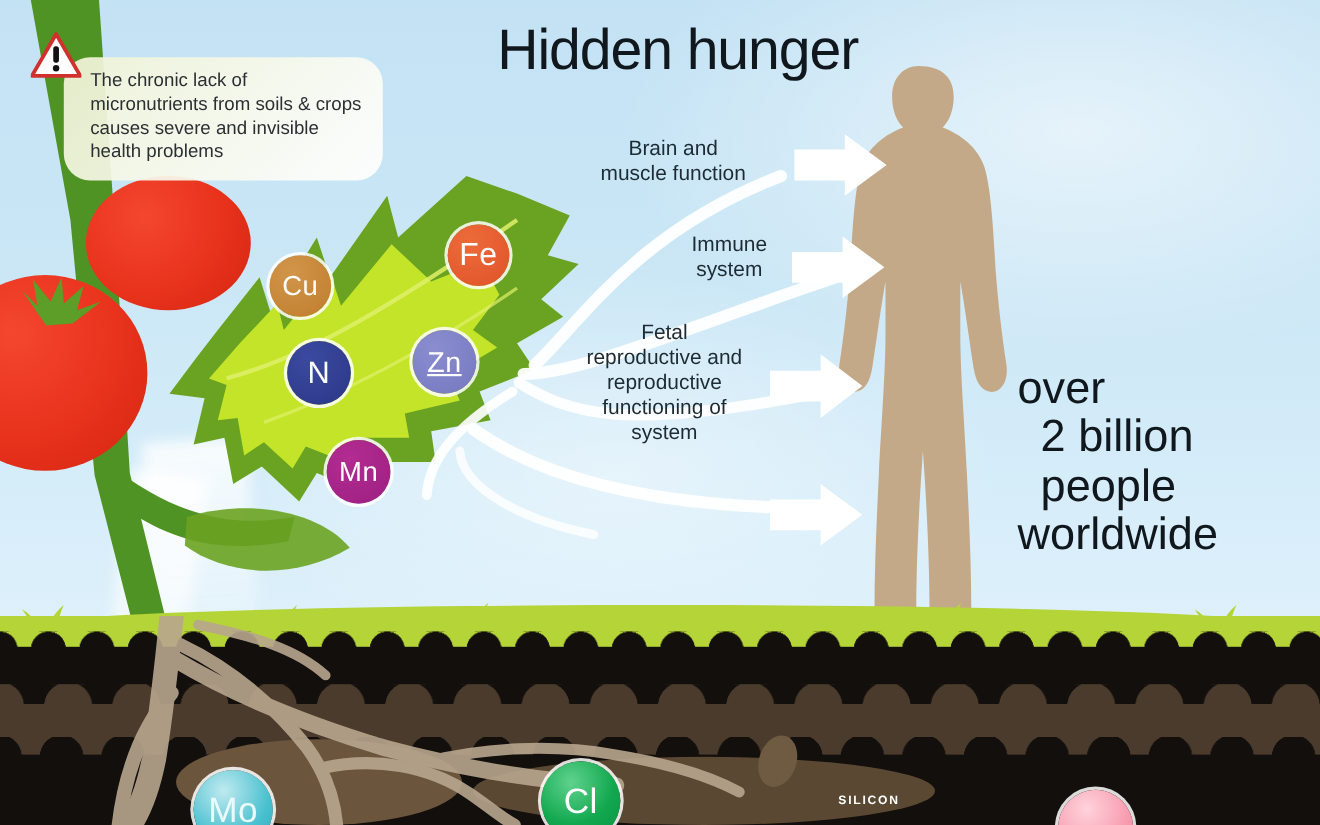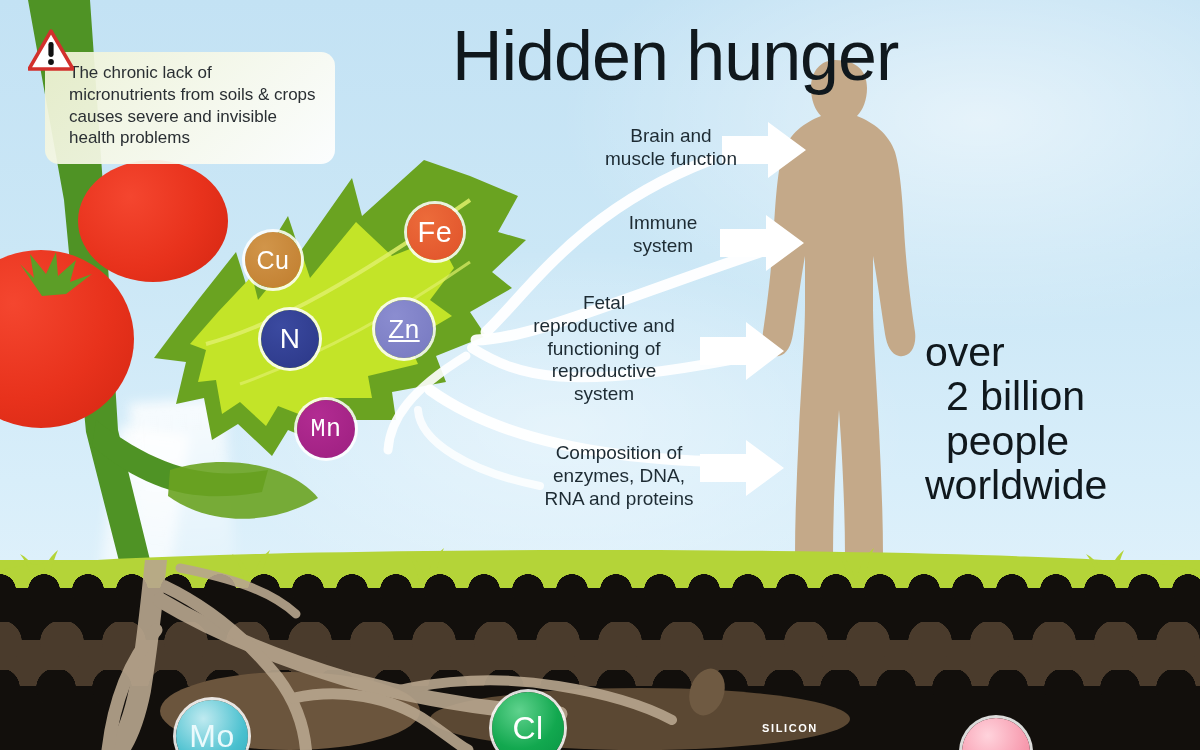--- a/index.html
+++ b/index.html
@@ -58,32 +58,32 @@
   
   .beam{position:absolute;background:linear-gradient(180deg,rgba(255,255,255,.85),rgba(255,255,255,.15));
         filter:blur(6px);}
 
   
   .human{position:absolute;left:735px;top:58px;width:200px;height:520px;}
 
   .callout{position:absolute;color:#1d2b33;font-size:19px;line-height:1.2;text-align:center;}
 
   
-  .title{position:absolute;left:452px;top:16px;font-size:70px;color:#10181d;
+  .title{position:absolute;left:452px;top:16px;font-size:52px;color:#10181d;
          font-weight:400;letter-spacing:-1px;white-space:nowrap;}
 
   
   .stat{position:absolute;left:925px;top:330px;width:260px;font-size:41px;line-height:1.08;
         color:#10181d;font-weight:400;}
   .stat b{font-weight:400;margin-left:21px;}
 
   
-  .warnbox{position:absolute;left:45px;top:52px;width:290px;min-height:112px;
+  .warnbox{position:absolute;left:58px;top:52px;width:290px;min-height:112px;
            background:linear-gradient(135deg,rgba(240,243,214,.93),rgba(255,255,255,.93));
-           border-radius:14px;padding:10px 14px 12px 24px;box-sizing:border-box;
+           border-radius:24px;padding:10px 14px 12px 24px;box-sizing:border-box;
            color:#2a2f33;font-size:17px;line-height:1.28;}
   .warnicon{position:absolute;left:28px;top:29px;width:46px;height:42px;z-index:5;}
 </style>
 </head>
 <body>
 
 <div id="stage">
 
   <div class="sky"></div>
 
@@ -155,57 +155,52 @@
   <svg style="position:absolute;left:720px;top:215px;" width="84" height="56" viewBox="0 0 84 56">
     <path d="M0,14 L46,14 L46,0 L84,28 L46,56 L46,42 L0,42 Z" fill="#fff"></path>
   </svg>
   <svg style="position:absolute;left:700px;top:322px;" width="84" height="58" viewBox="0 0 84 58">
     <path d="M0,15 L46,15 L46,0 L84,29 L46,58 L46,43 L0,43 Z" fill="#fff"></path>
   </svg>
   <svg style="position:absolute;left:700px;top:440px;" width="84" height="56" viewBox="0 0 84 56">
     <path d="M0,14 L46,14 L46,0 L84,28 L46,56 L46,42 L0,42 Z" fill="#fff"></path>
   </svg>
 
-  <div class="callout" style="left:576px;top:125px;width:190px;">
+  <div class="callout" style="left:517px;top:125px;width:190px;">
     <div>Brain and</div>
     <div>muscle function</div>
   </div>
 
   <div class="callout" style="left:588px;top:212px;width:150px;">
     <div>Immune</div>
     <div>system</div>
   </div>
 
   <div class="callout" style="left:490px;top:292px;width:228px;">
     <div>Fetal</div>
     <div>reproductive and</div>
+    <div>reproductive</div>
     <div>functioning of</div>
-    <div>reproductive</div>
     <div>system</div>
   </div>
 
-  <div class="callout" style="left:520px;top:442px;width:198px;">
-    <div>Composition of</div>
-    <div>enzymes, DNA,</div>
-    <div>RNA and proteins</div>
-  </div>
 
   <div class="elem e-cu" style="left:245px;top:232px;width:56px;height:56px;font-size:25px;text-align:center;">
     <span>Cu</span>
   </div>
   <div class="elem e-fe" style="left:407px;top:204px;width:56px;height:56px;font-size:29px;">
     <span>Fe</span>
   </div>
   <div class="elem e-n" style="left:261px;top:310px;width:58px;height:58px;font-size:28px;">
     <span>N</span>
   </div>
   <div class="elem e-zn" style="left:375px;top:300px;width:58px;height:58px;font-size:26px;">
     <span>Zn</span>
   </div>
-  <div class="elem e-mn" style="left:297px;top:400px;width:58px;height:58px;font-size:25px;font-family:Liberation Mono, monospace;">
+  <div class="elem e-mn" style="left:297px;top:400px;width:58px;height:58px;font-size:25px;">
     <span>Mn</span>
   </div>
 
   <div class="grass"></div>
   <svg style="position:absolute;left:0;top:534px;" width="1200" height="64" viewBox="0 0 1200 64">
     <g fill="#b4d438">
       <path d="M34,62 C34,44 28,30 20,20 C32,26 38,40 40,52 C42,36 48,24 58,16 C52,30 48,46 48,62 Z"></path>
       <path d="M246,62 C246,44 240,30 232,20 C244,26 250,40 252,52 C254,36 260,24 270,16 C264,30 260,46 260,62 Z"></path>
       <path d="M420,60 C420,42 414,28 406,18 C418,24 424,38 426,50 C428,34 434,22 444,14 C438,28 434,44 434,60 Z"></path>
       <path d="M850,60 C850,42 844,28 836,18 C848,24 854,38 856,50 C858,34 864,22 874,14 C868,28 864,44 864,60 Z"></path>

